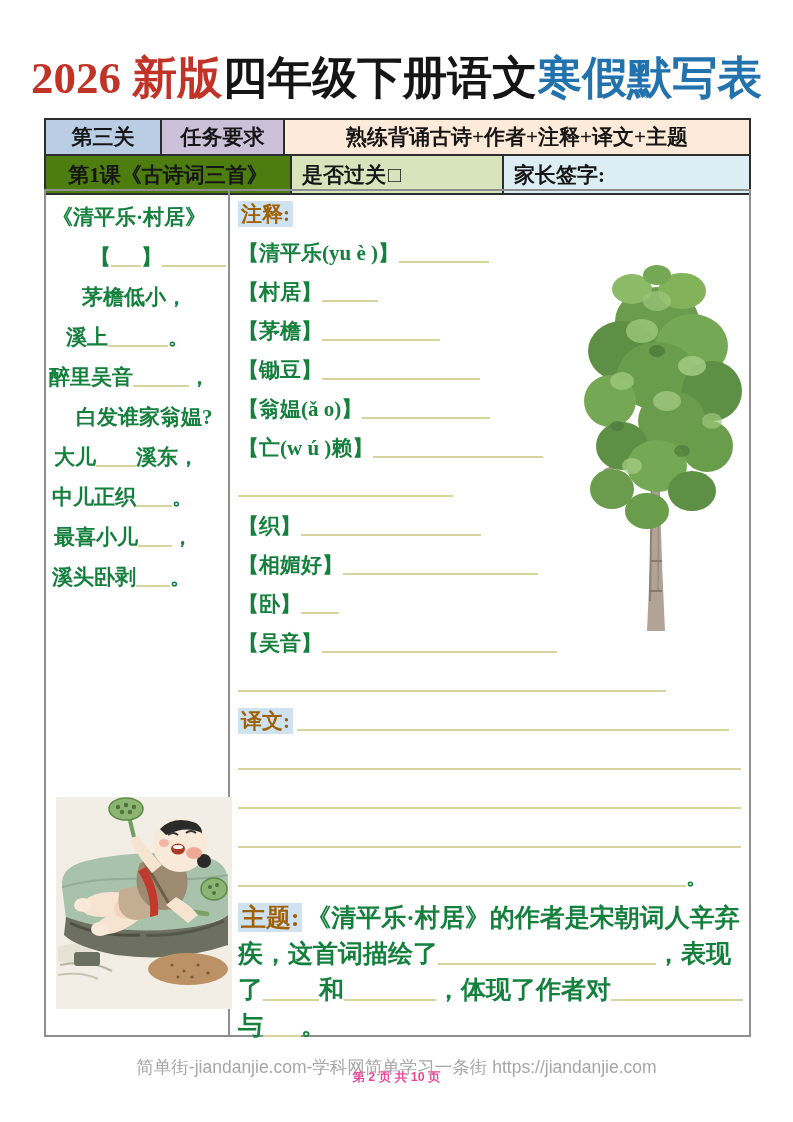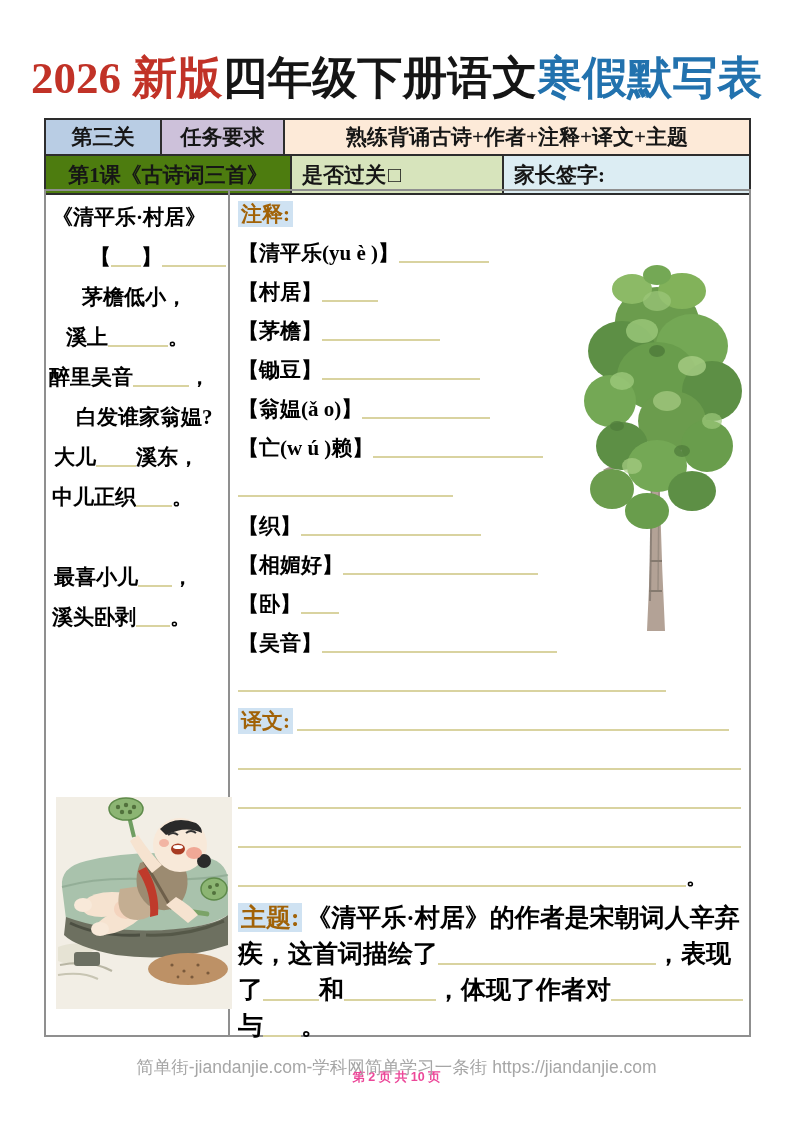--- a/index.html
+++ b/index.html
@@ -38,21 +38,21 @@
   .divider{position:absolute;left:182px;top:0;bottom:0;width:2px;background:#8f8f8f;}
 
   #poem{position:absolute;left:2px;top:6px;width:178px;}
   .poem-row{height:40px;line-height:40px;font-size:21px;font-weight:bold;white-space:nowrap;}
 
   #right{position:absolute;left:192px;top:4px;width:509px;}
   .note-row{height:39px;line-height:39px;font-size:21px;font-weight:bold;white-space:nowrap;}
 
   .blank{display:inline-block;border-bottom:2px solid #d9d3a0;height:20px;vertical-align:-3px;}
   .hl{background:#cfe2f2;color:#a16207;padding:1px 3px;margin-right:4px;}
-  .txt{color:#000000;}
+  .txt{color:#15803d;}
 
   #zhuti-p{font-size:25px;font-weight:bold;line-height:36px;margin:3px 0 0 0;width:506px;}
 
   
   .tree{position:absolute;left:516px;top:70px;width:188px;height:374px;}
   .baby{position:absolute;left:10px;top:606px;width:176px;height:212px;}
 
   
   .footer-page{position:absolute;top:1069px;left:0;width:100%;text-align:center;
                color:#ec4899;font-size:12.5px;font-weight:bold;
@@ -91,21 +91,21 @@
 
     <div id="poem">
         <div class="poem-row" style="padding-left: 4px;"><span class="txt">《清平乐·村居》</span></div>
         <div class="poem-row" style="padding-left: 42px;"><span class="txt">【</span><span class="blank" style="width: 30px;"></span><span class="txt">】</span><span class="blank" style="width: 64px;"></span></div>
         <div class="poem-row" style="padding-left: 34px;"><span class="txt">茅檐低小，</span></div>
         <div class="poem-row" style="padding-left: 18px;"><span class="txt">溪上</span><span class="blank" style="width: 60px;"></span><span class="txt">。</span></div>
         <div class="poem-row" style="padding-left: 1px;"><span class="txt">醉里吴音</span><span class="blank" style="width: 56px;"></span><span class="txt">，</span></div>
         <div class="poem-row" style="padding-left: 28px;"><span class="txt">白发谁家翁媪?</span></div>
         <div class="poem-row" style="padding-left: 6px;"><span class="txt">大儿</span><span class="blank" style="width: 40px;"></span><span class="txt">溪东，</span></div>
         <div class="poem-row" style="padding-left: 4px;"><span class="txt">中儿正织</span><span class="blank" style="width: 36px;"></span><span class="txt">。</span></div>
-        <div class="poem-row" style="padding-left: 6px; margin-top: 40px;"><span class="txt">最喜小儿</span><span class="blank" style="width: 34px;"></span><span class="txt">，</span></div>
+        <div class="poem-row" style="padding-left: 6px;"><span class="txt">最喜小儿</span><span class="blank" style="width: 34px;"></span><span class="txt">，</span></div>
         <div class="poem-row" style="padding-left: 4px;"><span class="txt">溪头卧剥</span><span class="blank" style="width: 34px;"></span><span class="txt">。</span></div>
       </div>
 
     <svg class="baby" viewBox="0 0 176 212">
       <rect x="0" y="0" width="176" height="212" fill="#f2eee5"></rect>
 
       <path d="M2 150 q20 -8 38 2 q-16 8 -2 16 q-22 2 -36 -4 z" fill="#e6e3d4"></path>
       <path d="M4 168 q30 -6 52 6" stroke="#b9b6a4" stroke-width="2" fill="none"></path>
       <path d="M2 178 q24 -4 40 4" stroke="#c8c5b3" stroke-width="2" fill="none"></path>
       <rect x="18" y="155" width="26" height="14" fill="#6b6f62" rx="3"></rect>

